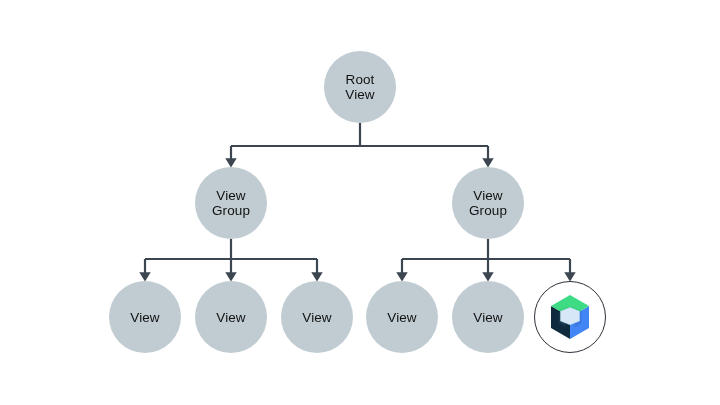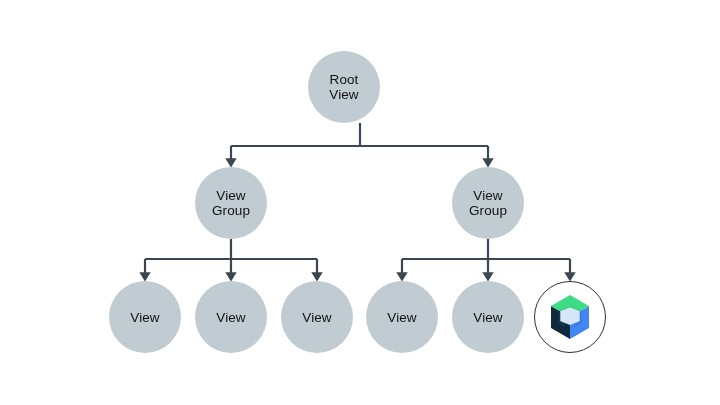--- a/index.html
+++ b/index.html
@@ -80,21 +80,21 @@
       <path d="M317,259 L317,277" marker-end="url(#arrowhead)"></path>
 
       <path d="M488,239 L488,259"></path>
       <path d="M402,259 L570,259"></path>
       <path d="M402,259 L402,277" marker-end="url(#arrowhead)"></path>
       <path d="M488,259 L488,277" marker-end="url(#arrowhead)"></path>
       <path d="M570,259 L570,277" marker-end="url(#arrowhead)"></path>
     </g>
   </svg>
 
-  <div class="node node-plain" style="left:308px; top:51px; width:72px; height:72px;">
+  <div class="node node-plain" style="left:324px; top:51px; width:72px; height:72px;">
     <span class="node-label">Root
 View</span>
   </div>
 
   <div class="node node-plain" style="left:195px; top:167px; width:72px; height:72px;">
     <span class="node-label">View
 Group</span>
   </div>
 
   <div class="node node-plain" style="left:452px; top:167px; width:72px; height:72px;">

